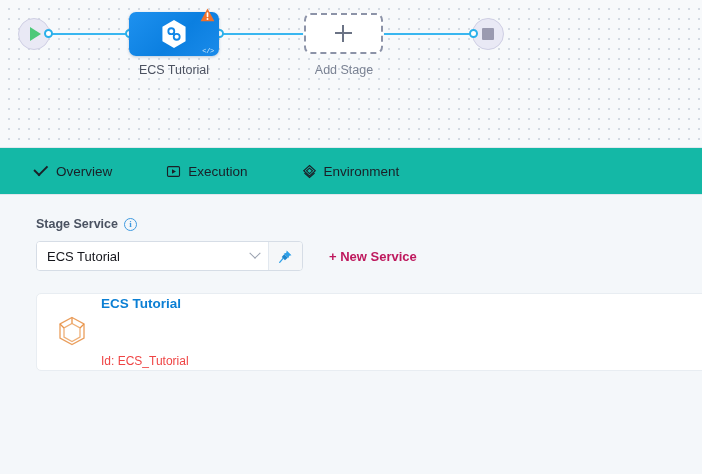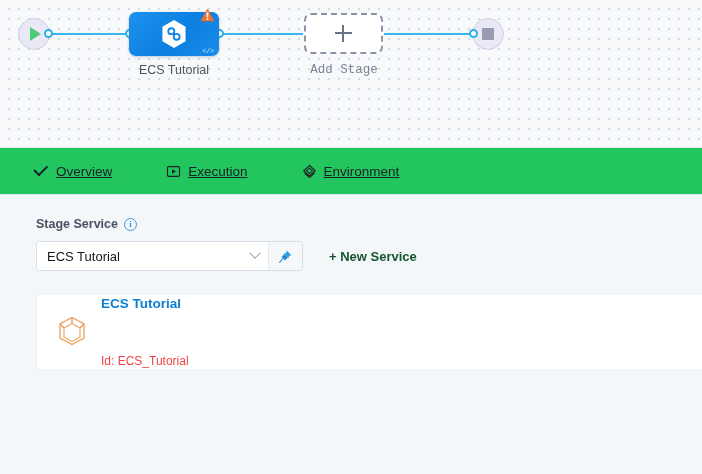--- a/index.html
+++ b/index.html
@@ -131,32 +131,31 @@
   .plus::before { left: 7px; top: 0; width: 2px; height: 17px; }
   .plus::after  { top: 7px; left: 0; height: 2px; width: 17px; }
 
   .node-label {
     position: absolute;
     text-align: center;
     font-size: 12.5px;
     color: #4c5261;
     white-space: nowrap;
   }
-  .node-label.muted { color: #7b8394; font-family: Liberation Mono, monospace; }
+  .node-label.muted { color: #7b8394; }
 
   
   .tabbar {
     position: relative;
     height: 47px;
-    background: #22c55e;
+    background: #14b8a6;
     border-bottom: 1px solid #e1e6ec;
     display: flex;
     align-items: stretch;
     padding-left: 18px;
-    text-decoration: underline;
   }
   .tab {
     position: relative;
     display: flex;
     align-items: center;
     gap: 7px;
     padding: 0 16px;
     font-size: 13.5px;
     color: #1b1f27;
     cursor: pointer;
@@ -251,21 +250,21 @@
     border-left: 1px solid #e2e8ef;
     display: flex;
     align-items: center;
     justify-content: center;
     cursor: pointer;
   }
   .new-link {
     margin-left: 26px;
     font-size: 13px;
     font-weight: bold;
-    color: #14532d;
+    color: #be185d;
     cursor: pointer;
     white-space: nowrap;
   }
 
   .service-card {
     margin-top: 22px;
     margin-left: 0;
     width: 700px;
     height: 78px;
     background: #ffffff;

